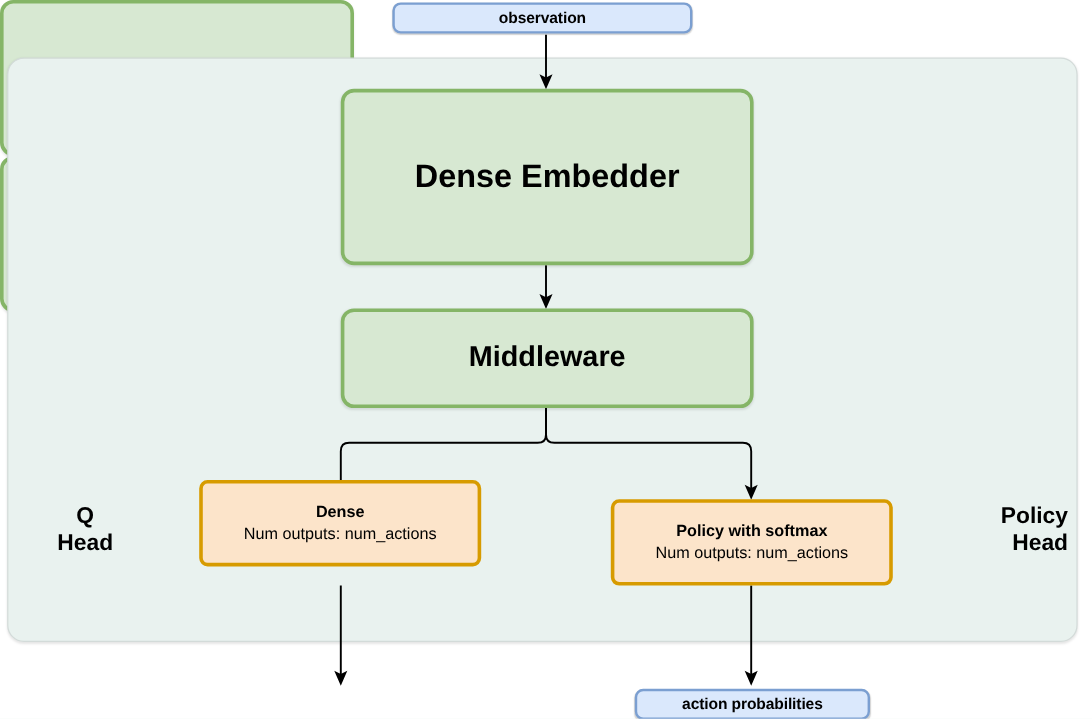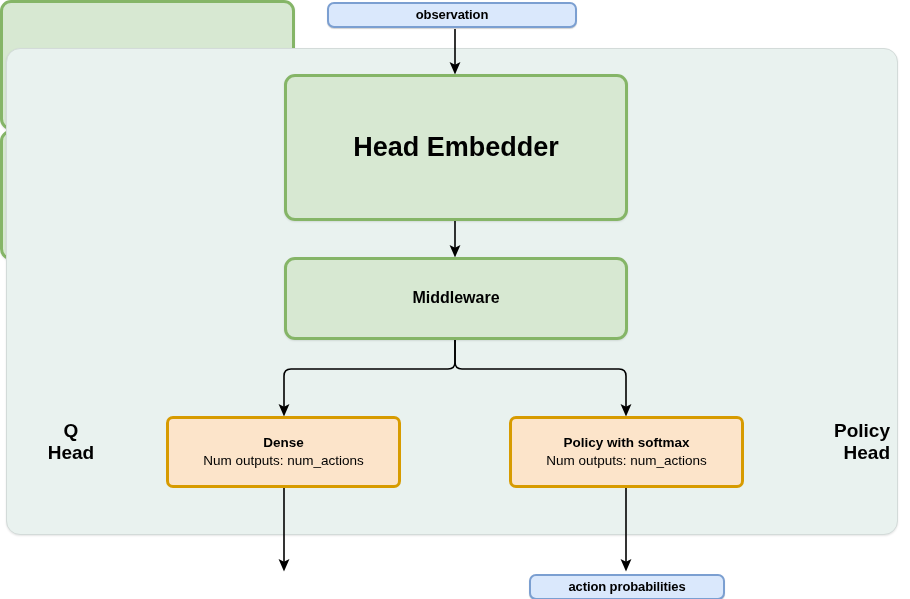--- a/index.html
+++ b/index.html
@@ -112,26 +112,26 @@
     text-align: center;
     line-height: 1.15;
   }
 
   
   #observation-box { left: 327px; top: 2px;   width: 250px; height: 26px; }
   #qvalues-box     { left: 183px; top: 571px; width: 200px; height: 26px; }
   #actionprob-box  { left: 529px; top: 574px; width: 196px; height: 26px; }
 
   #input-embedder-box { left: 284px; top: 74px;  width: 344px; height: 147px; font-size: 27px; }
-  #middleware-box     { left: 284px; top: 257px; width: 344px; height: 83px;  font-size: 16px; align-items: center; }
+  #middleware-box     { left: 284px; top: 257px; width: 344px; height: 83px;  font-size: 24px; align-items: center; }
 
   #q-head-box      { left: 136px; top: 387px; width: 295px; height: 130px; }
   #policy-head-box { left: 479px; top: 387px; width: 295px; height: 130px; }
 
-  #q-head-layer      { left: 166px; top: 416px; width: 235px; height: 72px; }
+  #q-head-layer      { left: 166px; top: 400px; width: 235px; height: 72px; }
   #policy-head-layer { left: 509px; top: 416px; width: 235px; height: 72px; }
 
   #q-head-label      { left: 28px;  top: 420px; width: 86px; }
   #policy-head-label { left: 794px; top: 420px; width: 96px; text-align: right; }
 </style>
 </head>
 <body>
 
 <div id="stage">
 
@@ -155,21 +155,21 @@
     <path d="M284,488 L284,565" stroke="#000000" stroke-width="1.6" fill="none" marker-end="url(#arrow)"></path>
 
     <path d="M626,488 L626,565" stroke="#000000" stroke-width="1.6" fill="none" marker-end="url(#arrow)"></path>
   </svg>
 
   <div class="node io-box" id="observation-box">
     <span>observation</span>
   </div>
 
   <div class="node module-box" id="input-embedder-box">
-    <span>Head Embedder</span>
+    <span>Dense Embedder</span>
   </div>
 
   <div class="node module-box" id="middleware-box">
     <span>Middleware</span>
   </div>
 
   <div class="head-box" id="q-head-box"></div>
   <div class="layer-box" id="q-head-layer">
     <div class="layer-title">Dense</div>
     <div class="layer-sub">Num outputs: num_actions</div>

